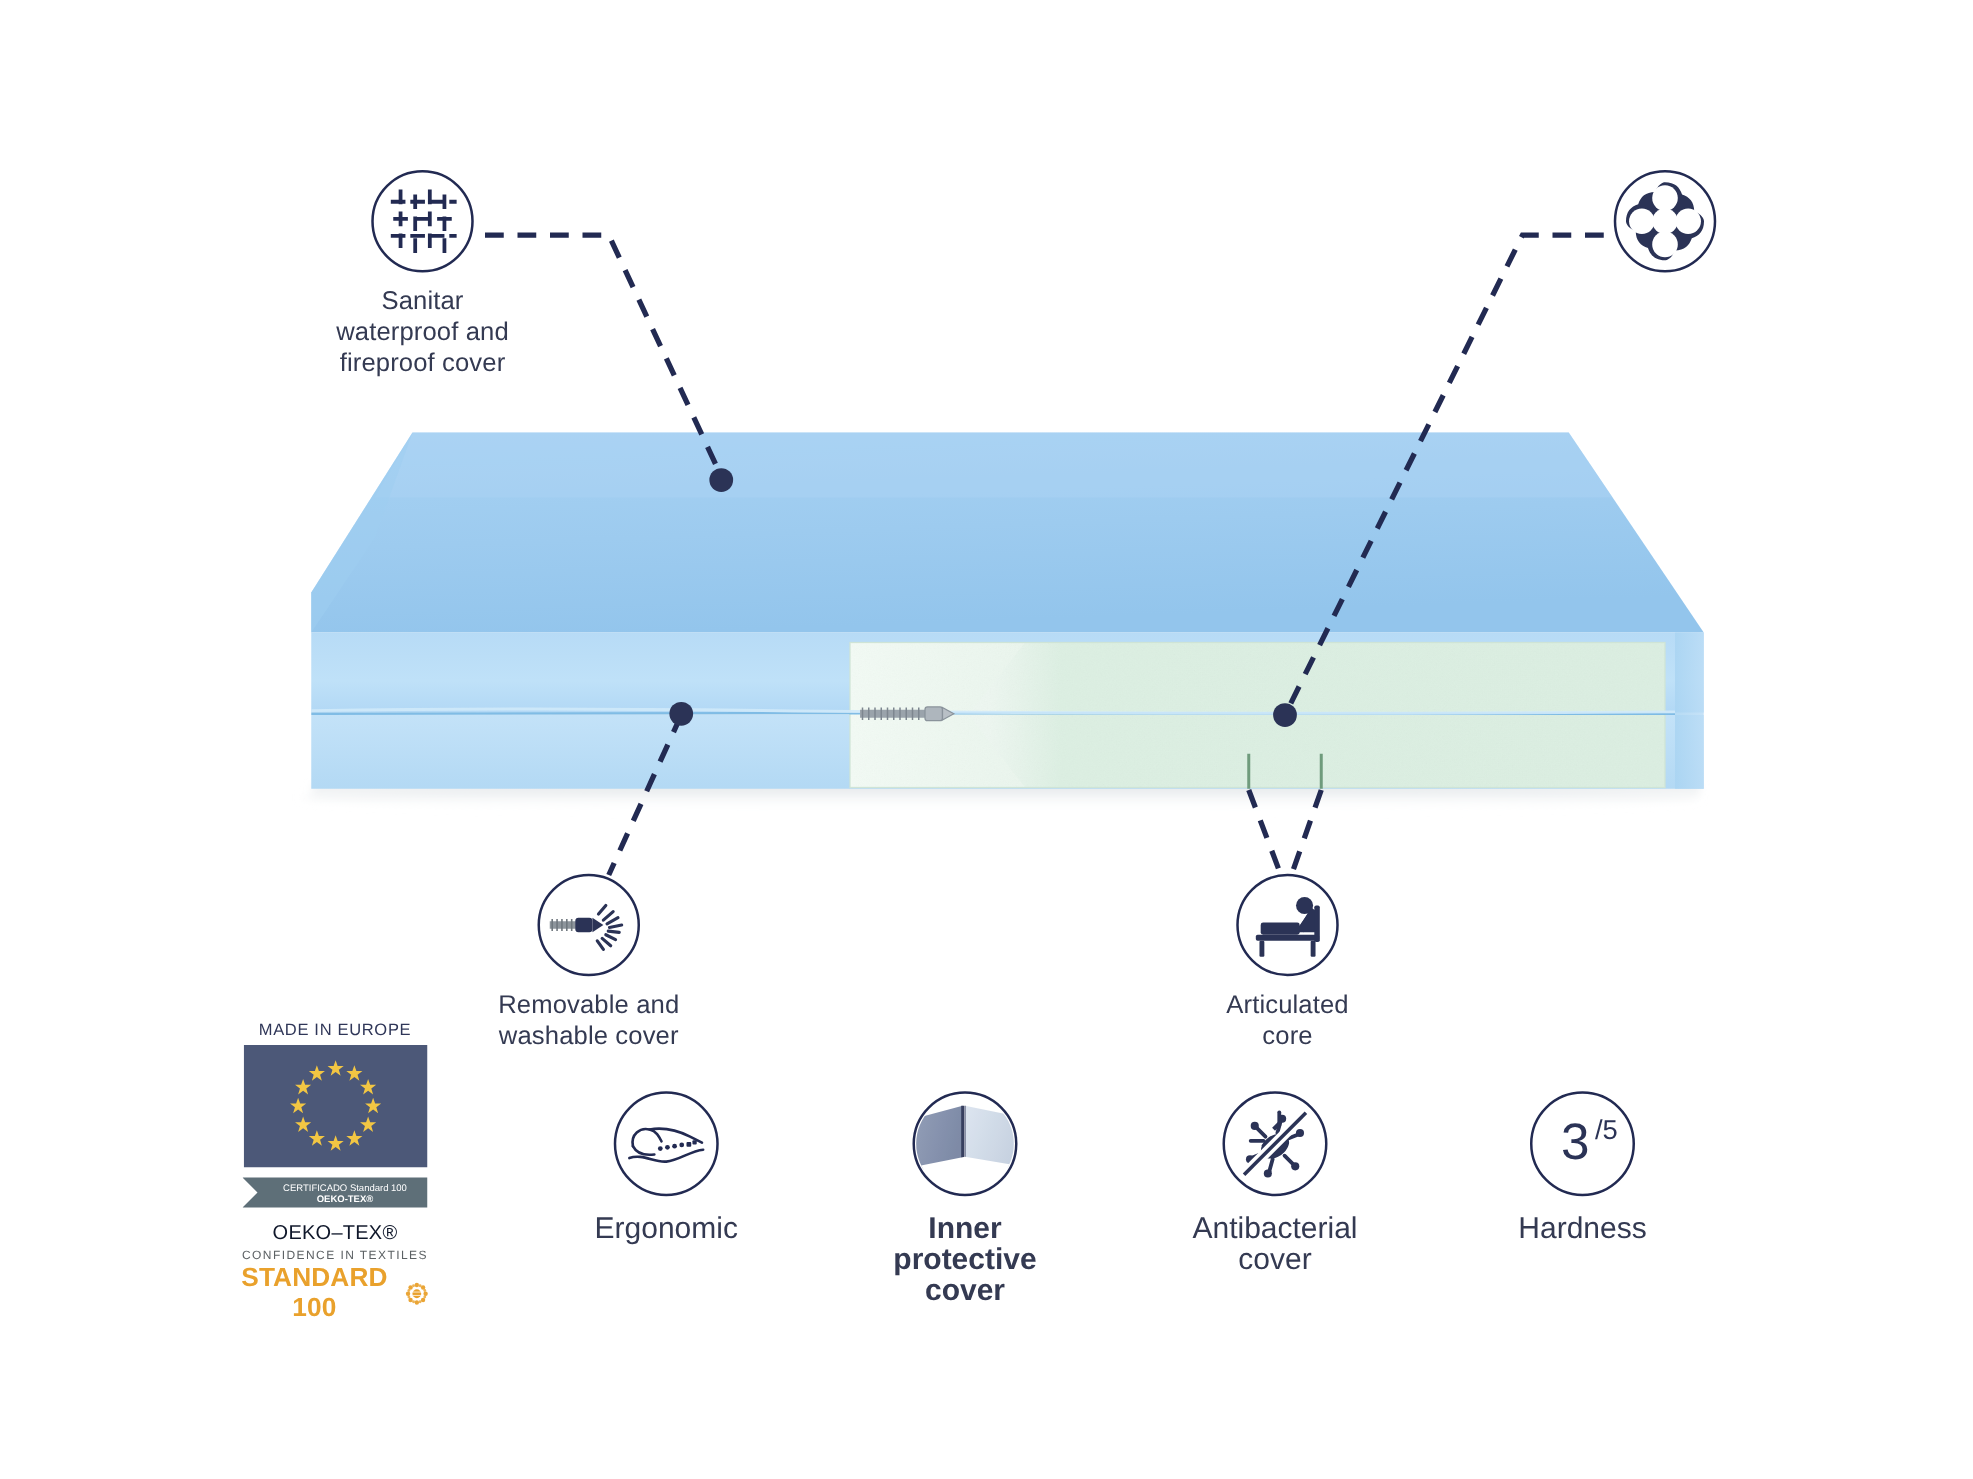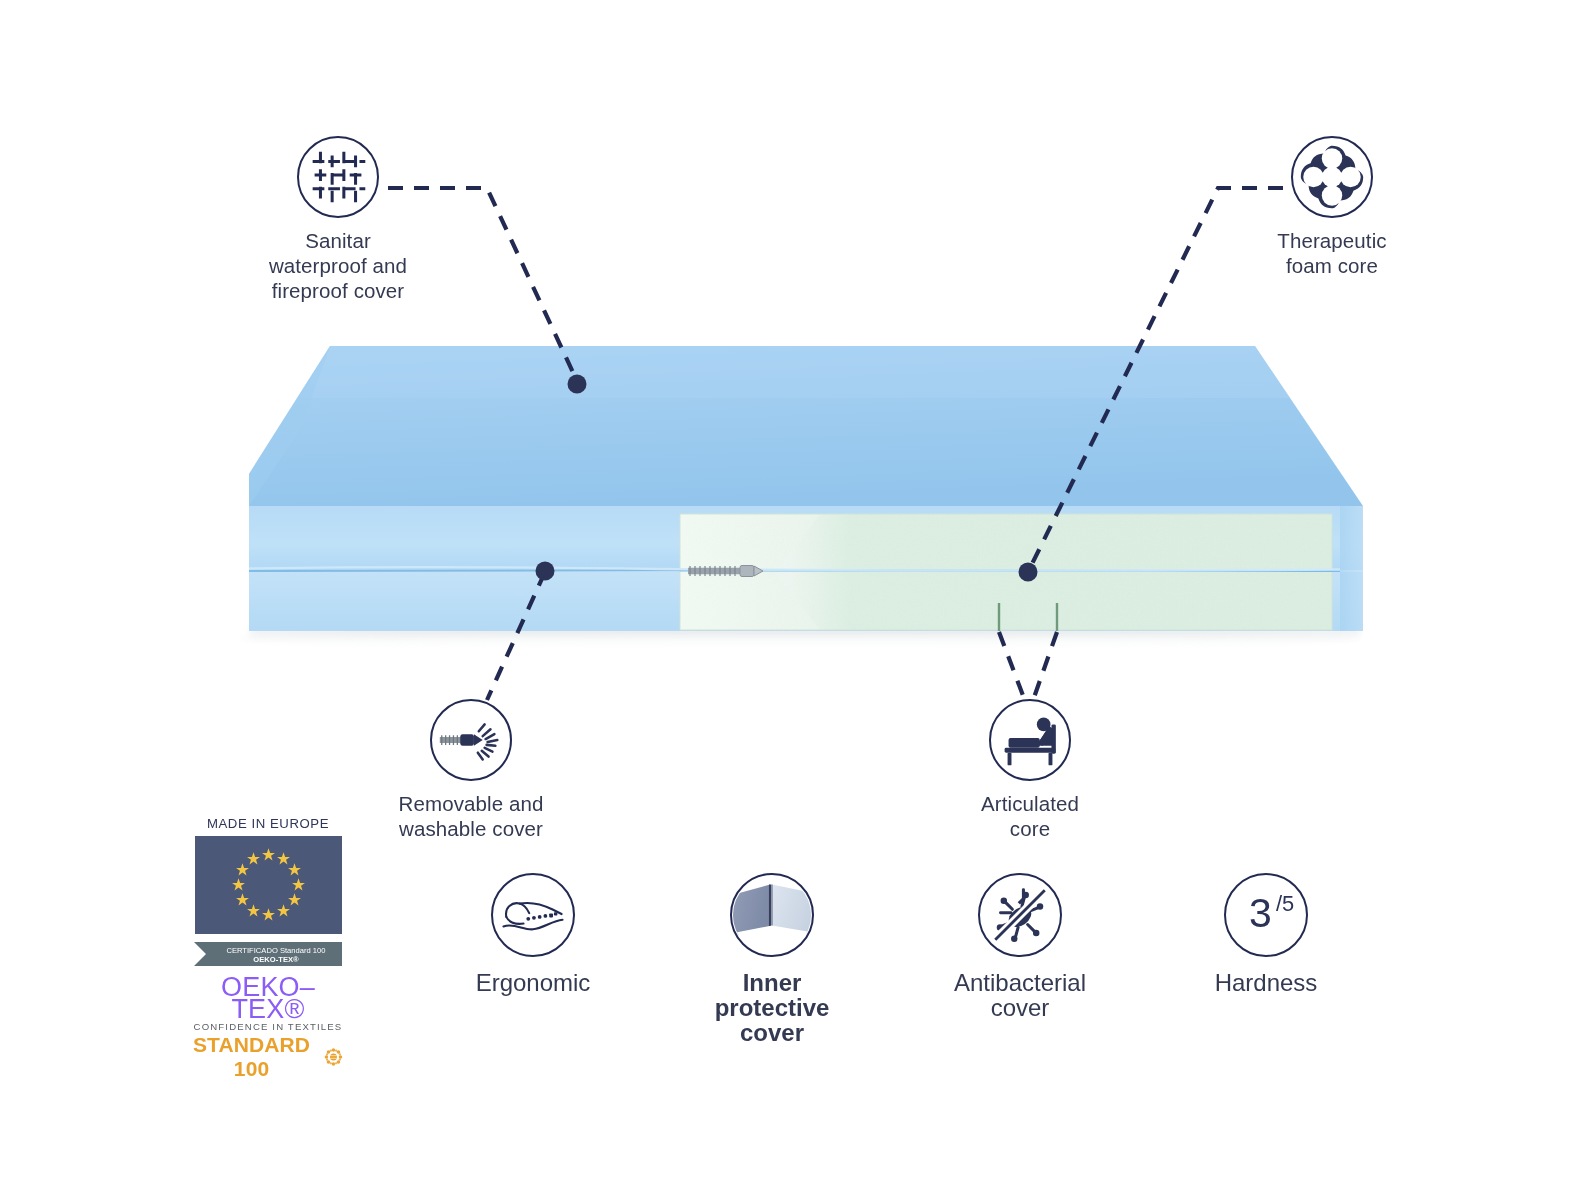--- a/index.html
+++ b/index.html
@@ -47,21 +47,21 @@
 
   
   #badge{position:absolute;left:193px;top:816px;width:150px;}
   #badge .mie{
     font-size:13.2px;letter-spacing:.55px;color:#2f3658;
     text-align:center;font-weight:400;margin-bottom:5px;
   }
   #euflag{width:147px;height:98px;display:block;margin:0 auto;}
   #ribbon{width:148px;height:30px;display:block;margin:5px auto 0;}
   #oeko{text-align:center;margin-top:7px;position:relative;}
-  #oeko .l1{font-size:27px;color:#8b5cf6;letter-spacing:.2px;line-height:22px;font-weight:400;}
+  #oeko .l1{font-size:16px;color:#0f172a;letter-spacing:.2px;line-height:22px;font-weight:400;}
   #oeko .l2{font-size:9.6px;color:#5c6164;letter-spacing:1.15px;line-height:13px;}
   #oeko .l3{font-size:21px;color:#e9a12c;font-weight:700;letter-spacing:.1px;line-height:24px;}
   #oeko .row3{display:flex;align-items:center;justify-content:center;gap:14px;}
 </style>
 </head>
 <body>
 
 <div id="stage">
 
   <svg class="layer" viewBox="0 0 1578 1183">
@@ -234,22 +234,20 @@
                  C 20 20 24 16 32 16
                  C 34 10 38 8 40 8 Z" fill="#2b3356"></path>
 
         <circle cx="40" cy="21" r="10.5" fill="#ffffff"></circle>
         <circle cx="21" cy="40" r="10.5" fill="#ffffff"></circle>
         <circle cx="40" cy="40" r="10.5" fill="#ffffff"></circle>
         <circle cx="59" cy="40" r="10.5" fill="#ffffff"></circle>
         <circle cx="40" cy="59" r="10.5" fill="#ffffff"></circle>
       </svg>
     </div>
-    <div class="cap">Therapeutic
-foam core</div>
   </div>
 
   <div class="callout" style="left:930px;top:699px;width:200px;">
     <div class="circ">
       <svg viewBox="0 0 80 80" width="80" height="80">
         <g fill="#2b3356">
 
           <circle cx="54" cy="24" r="7"></circle>
 
           <path d="M 48 44 L 58 28 L 62 31 L 53 46 Z"></path>

